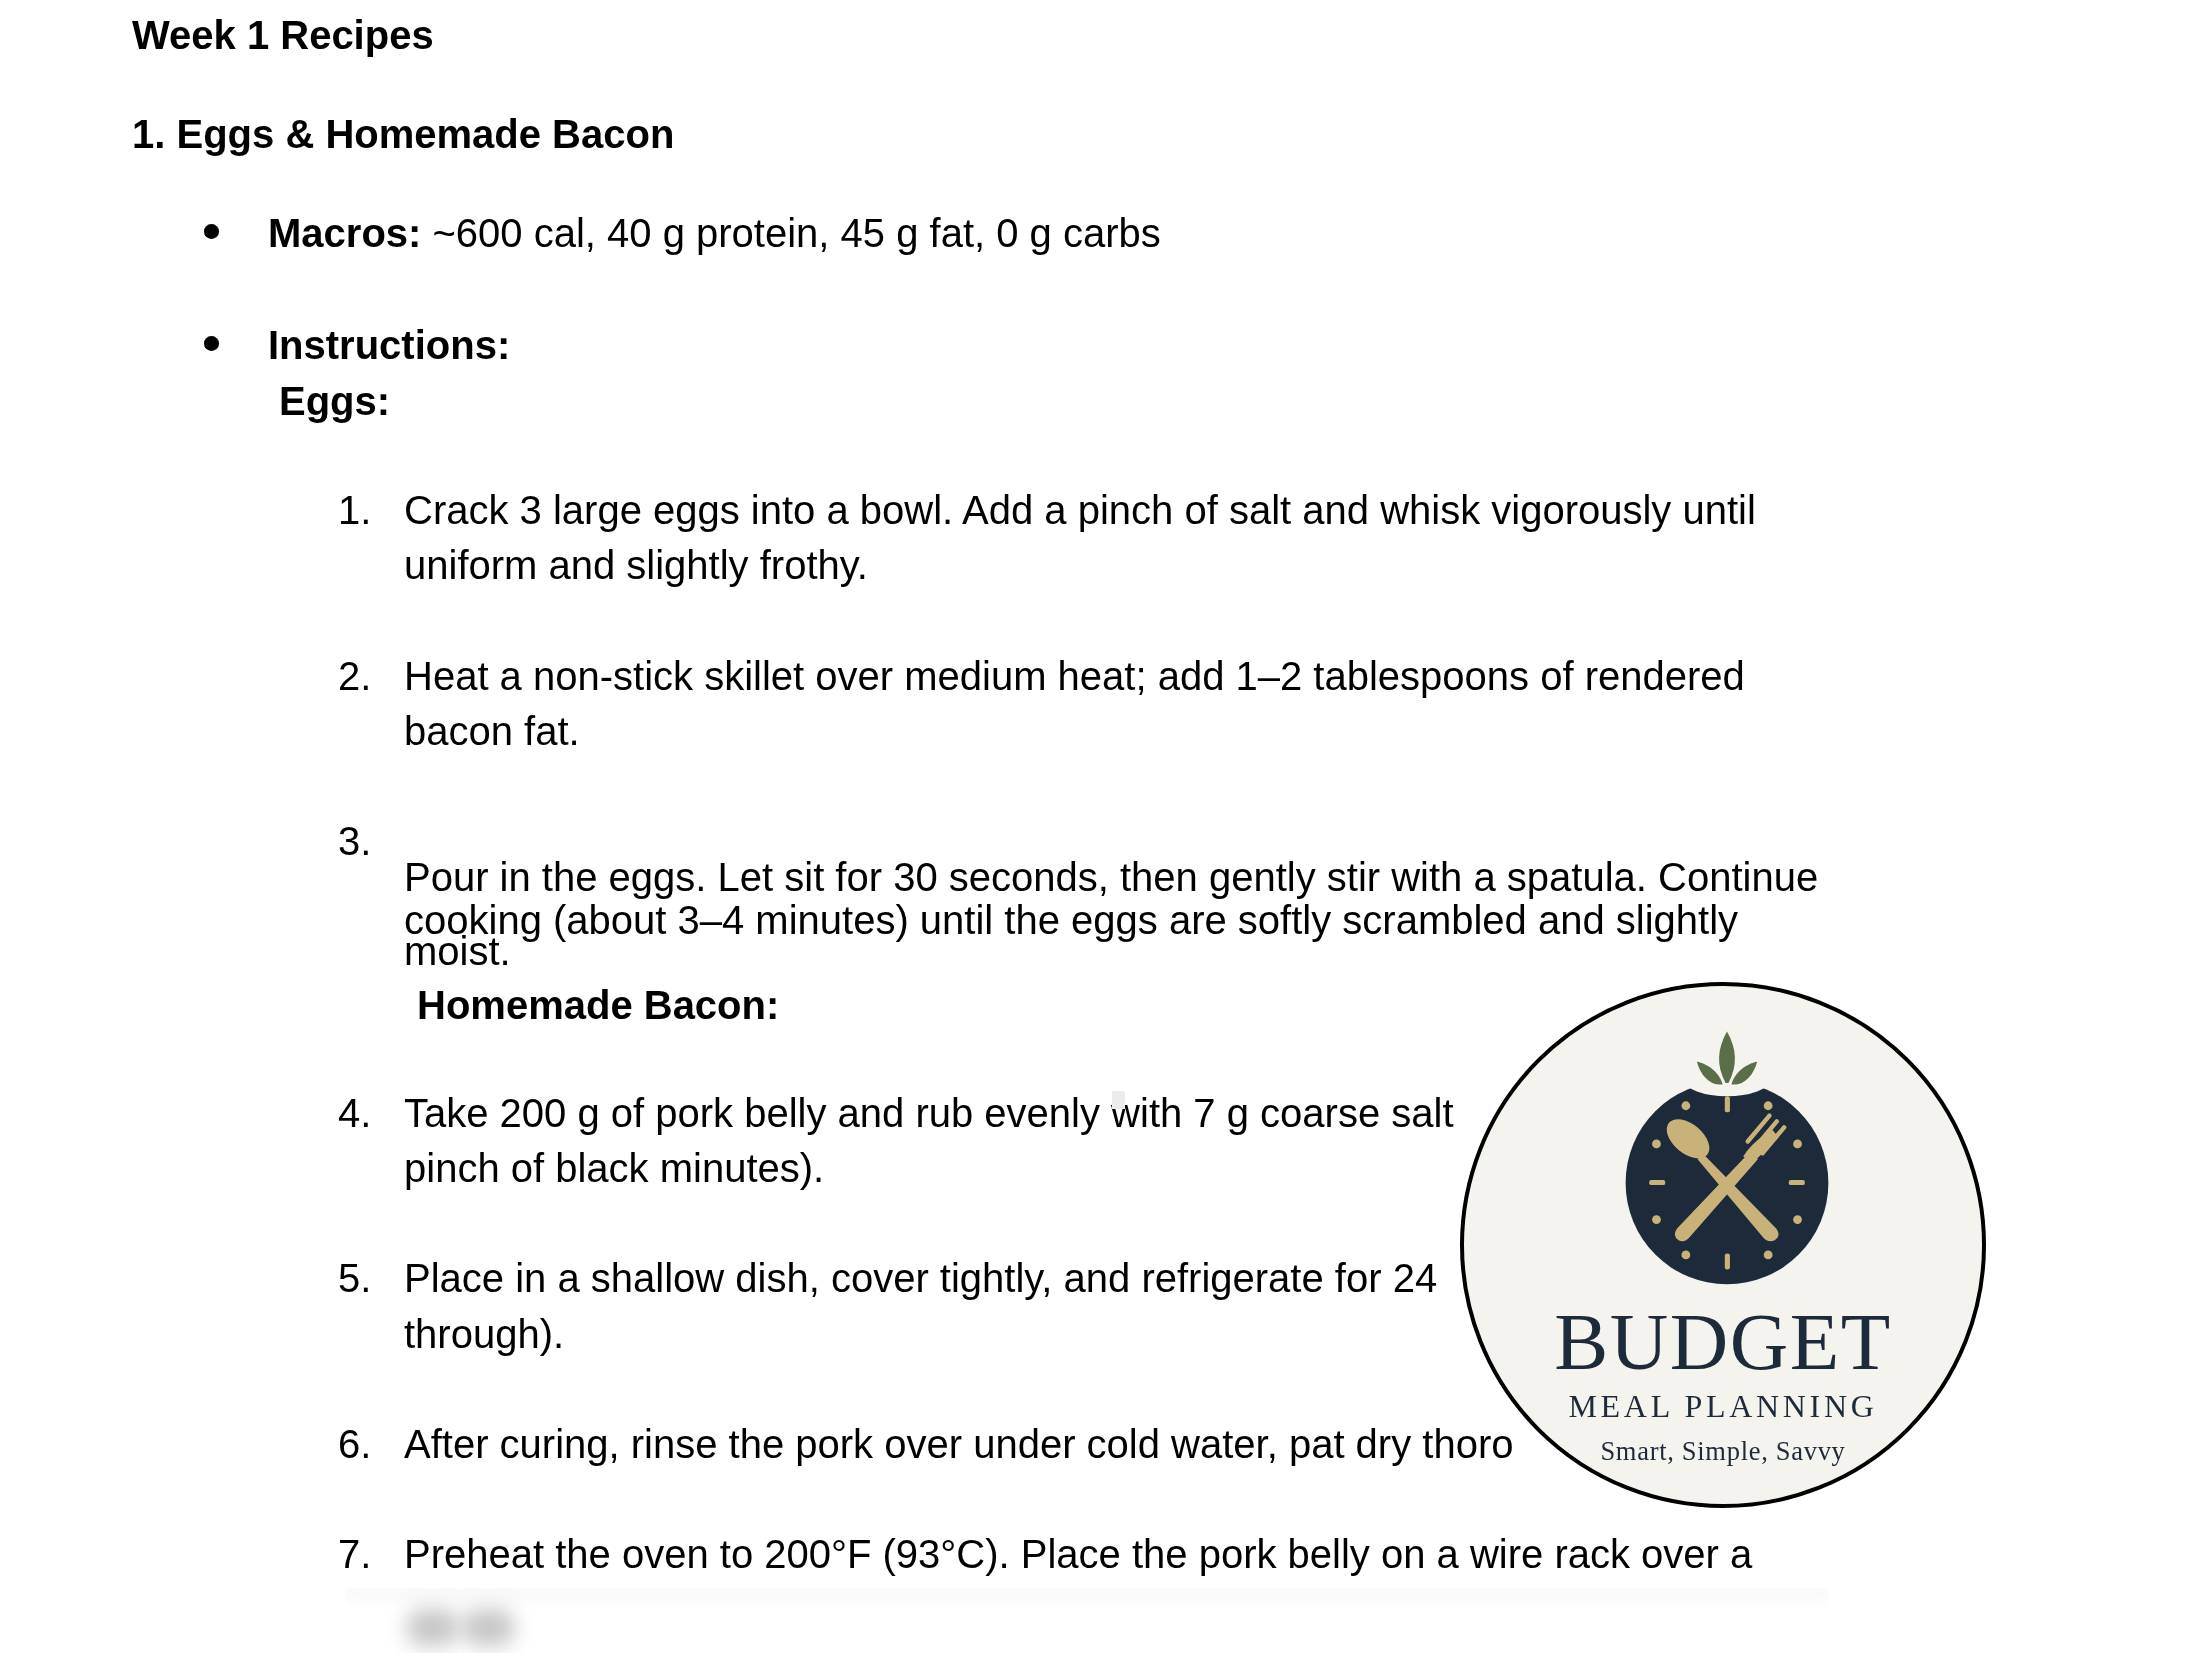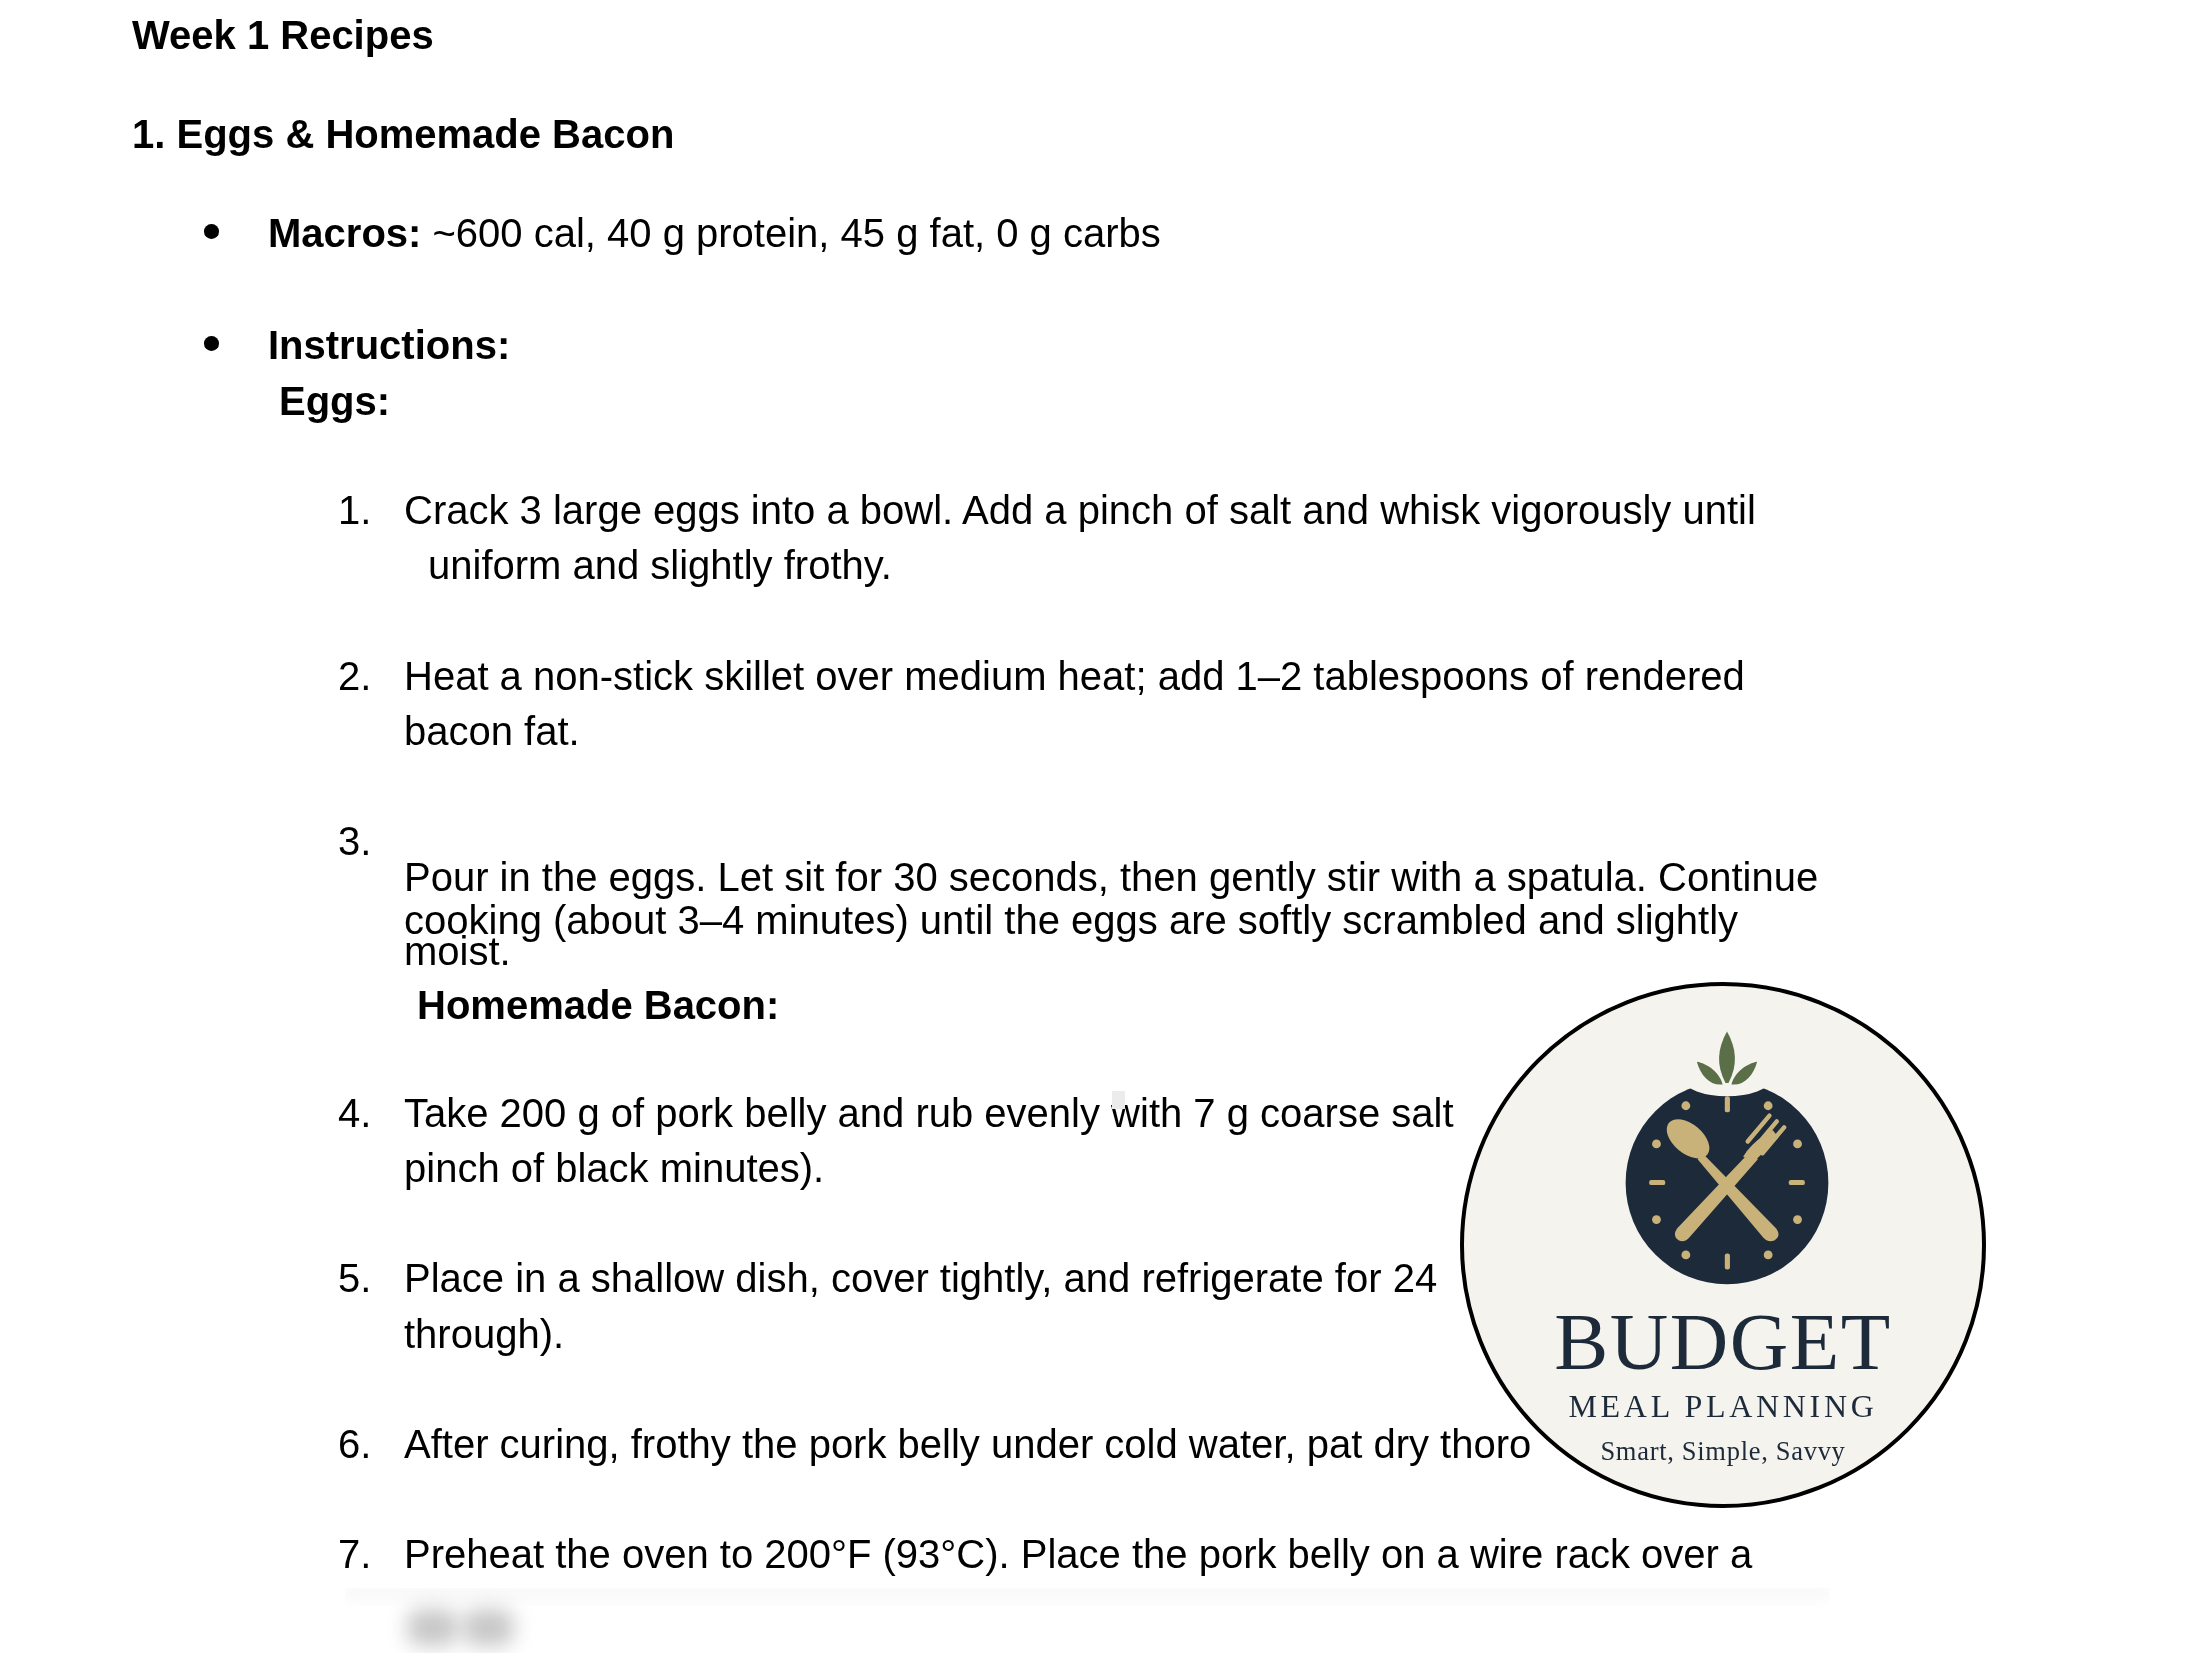--- a/index.html
+++ b/index.html
@@ -58,21 +58,21 @@
 
 <div class="bullet" style="left:204px; top:224px;"></div>
 <div class="line" style="left:268px; top:213px;"><span class="bold">Macros:</span><span> ~600 cal, 40 g protein, 45 g fat, 0 g carbs</span></div>
 
 <div class="bullet" style="left:204px; top:336px;"></div>
 <div class="line bold" style="left:268px; top:325px;">Instructions:</div>
 <div class="line bold" style="left:279px; top:381px;">Eggs:</div>
 
 <div class="num" style="left:338px; top:490px;">1.</div>
 <div class="line" style="left:404px; top:490px;">Crack 3 large eggs into a bowl. Add a pinch of salt and whisk vigorously until</div>
-<div class="line" style="left:428px; top:545px;">uniform and slightly frothy.</div>
+<div class="line" style="left:404px; top:545px;">uniform and slightly frothy.</div>
 
 <div class="num" style="left:338px; top:656px;">2.</div>
 <div class="line" style="left:404px; top:656px;">Heat a non-stick skillet over medium heat; add 1–2 tablespoons of rendered</div>
 <div class="line" style="left:404px; top:711px;">bacon fat.</div>
 
 <div class="num" style="left:338px; top:821px;">3.</div>
 <div class="line" style="left:404px; top:821px;margin-top:36px;">Pour in the eggs. Let sit for 30 seconds, then gently stir with a spatula. Continue</div>
 <div class="line" style="left:404px; top:900px;">cooking (about 3–4 minutes) until the eggs are softly scrambled and slightly</div>
 <div class="line" style="left:404px; top:931px;">moist.</div>
 
@@ -81,21 +81,21 @@
 <div class="num" style="left:338px; top:1093px;">4.</div>
 <div class="line" style="left:404px; top:1093px;">Take 200 g of pork belly and rub evenly with 7 g coarse salt</div>
 <div class="line" style="left:404px; top:1148px;">pinch of black minutes).</div>
 <div class="tiny-square"></div>
 
 <div class="num" style="left:338px; top:1258px;">5.</div>
 <div class="line" style="left:404px; top:1258px;">Place in a shallow dish, cover tightly, and refrigerate for 24</div>
 <div class="line" style="left:404px; top:1314px;">through).</div>
 
 <div class="num" style="left:338px; top:1424px;">6.</div>
-<div class="line" style="left:404px; top:1424px;">After curing, frothy the pork belly under cold water, pat dry thoro</div>
+<div class="line" style="left:404px; top:1424px;">After curing, rinse the pork over under cold water, pat dry thoro</div>
 
 <div class="num" style="left:338px; top:1534px;">7.</div>
 <div class="line" style="left:404px; top:1534px;">Preheat the oven to 200°F (93°C). Place the pork belly on a wire rack over a</div>
 
 <div class="blurred">
   <div class="fadebar"></div>
   <div class="smear" style="left:62px; top:20.6px; width:51px; height:37px;"></div>
   <div class="smear" style="left:118px; top:20.6px; width:51px; height:37px;"></div>
 </div>
 

